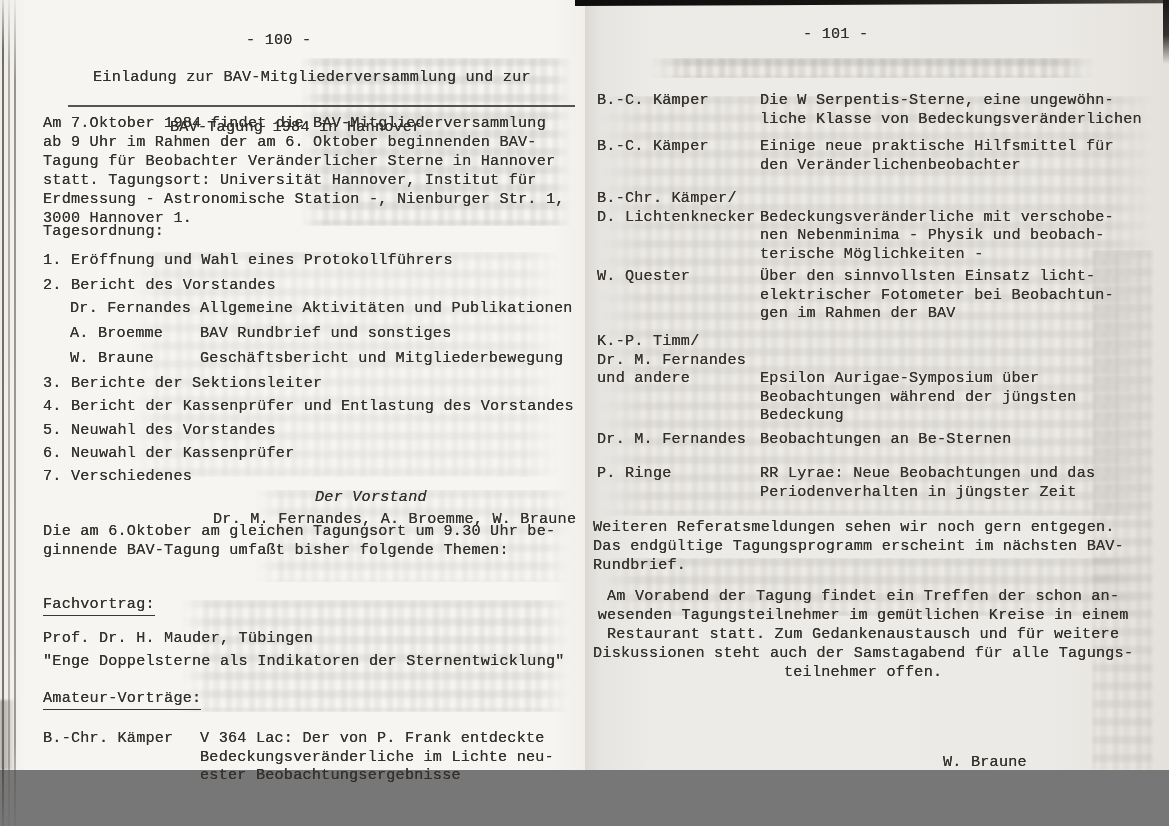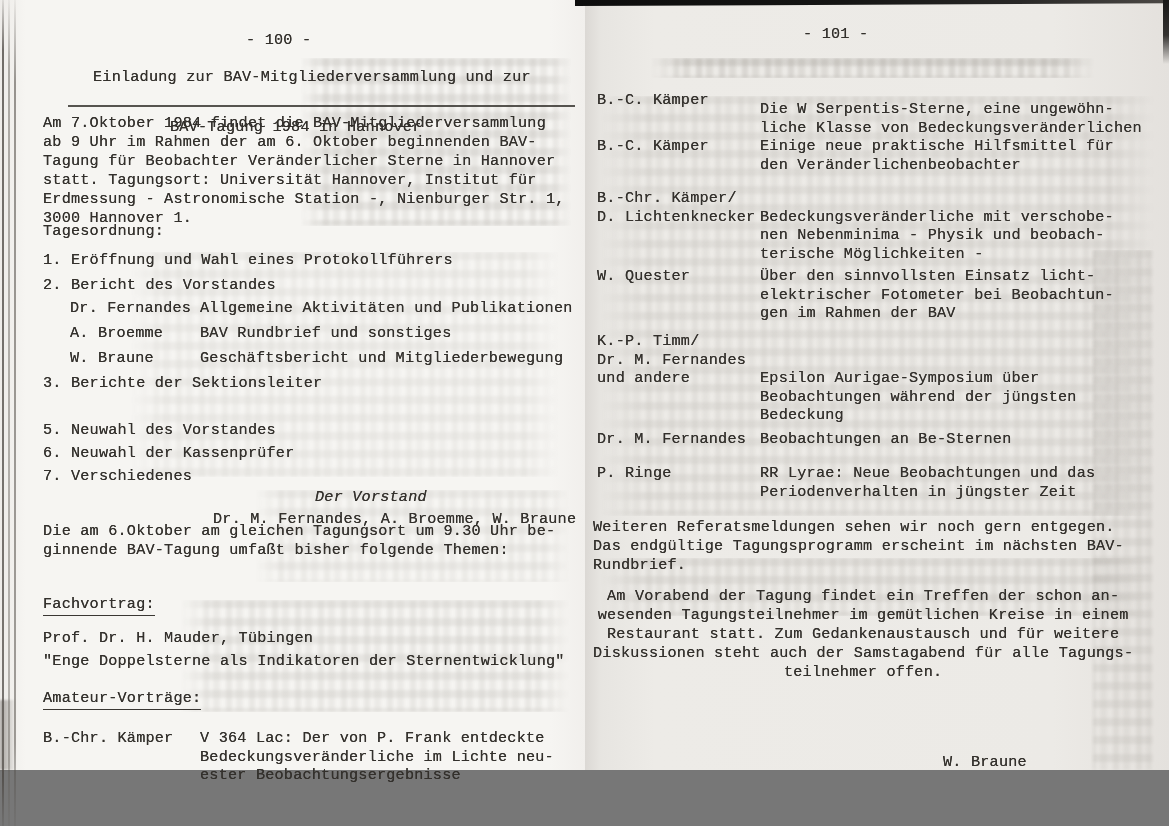--- a/index.html
+++ b/index.html
@@ -92,20 +92,21 @@
     <div class="row" style="top:324px;">
       <span class="name">A. Broemme</span>
       <span class="topic">BAV Rundbrief und sonstiges</span>
     </div>
     <div class="row" style="top:349px;">
       <span class="name">W. Braune</span>
       <span class="topic">Geschäftsbericht und Mitgliederbewegung</span>
     </div>
 
     <div class="t" style="left:43px;top:374px;">3. Berichte der Sektionsleiter</div>
+    <div class="t" style="left:43px;top:397px;">4. Bericht der Kassenprüfer und Entlastung des Vorstandes</div>
     <div class="t" style="left:43px;top:421px;">5. Neuwahl des Vorstandes</div>
     <div class="t" style="left:43px;top:444px;">6. Neuwahl der Kassenprüfer</div>
     <div class="t" style="left:43px;top:467px;">7. Verschiedenes</div>
 
     <div class="t" style="left:315px;top:488px;font-style:italic;">Der Vorstand</div>
     <div class="t" style="left:213px;top:510px;">Dr. M. Fernandes, A. Broemme, W. Braune</div>
 
     <div class="t lines" style="left:43px;top:522px;">Die am 6.Oktober am gleichen Tagungsort um 9.30 Uhr be-
 ginnende BAV-Tagung umfaßt bisher folgende Themen:</div>
 
@@ -132,21 +133,21 @@
 
     <div class="bleed" style="left:65px;top:58px;width:445px;height:20px;opacity:.55;"></div>
     <div class="bleed" style="left:15px;top:96px;width:555px;height:420px;opacity:.30;"></div>
     <div class="bleed" style="left:15px;top:558px;width:545px;height:58px;opacity:.34;"></div>
     <div class="bleed" style="left:505px;top:250px;width:65px;height:520px;opacity:.30;"></div>
 
     <div class="t" style="left:218px;top:25px;">- 101 -</div>
 
     <div class="talk" style="top:91px;">
       <div class="tnames">B.-C. Kämper</div>
-      <div class="ttopic" style="top:9px;">Die W Serpentis-Sterne, eine ungewöhn-
+      <div class="ttopic" style="top:0;">Die W Serpentis-Sterne, eine ungewöhn-
 liche Klasse von Bedeckungsveränderlichen</div>
     </div>
 
     <div class="talk" style="top:137px;">
       <div class="tnames">B.-C. Kämper</div>
       <div class="ttopic" style="top:0;">Einige neue praktische Hilfsmittel für
 den Veränderlichenbeobachter</div>
     </div>
 
     <div class="talk" style="top:189px;">

